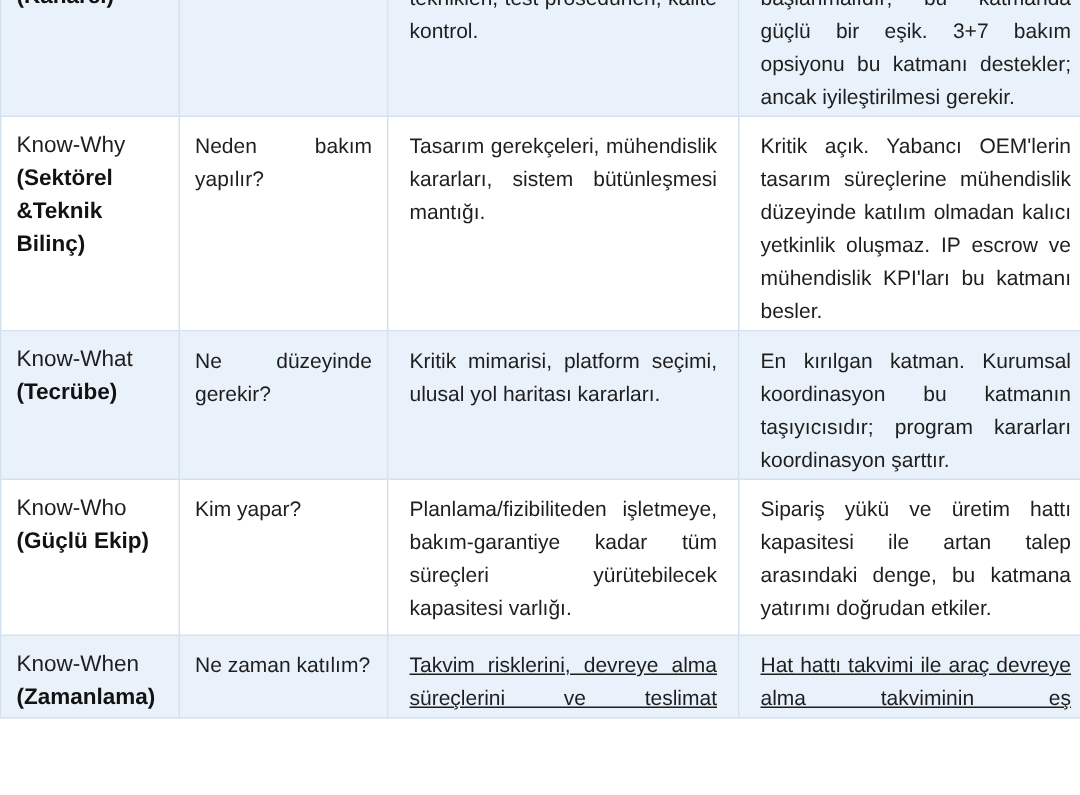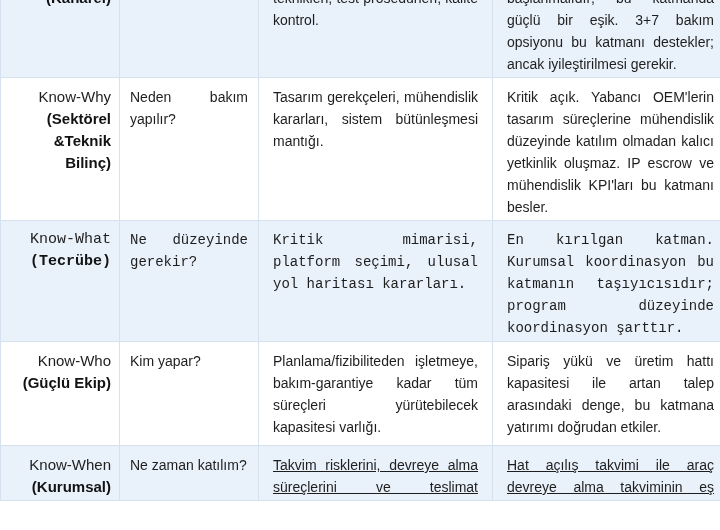--- a/index.html
+++ b/index.html
@@ -21,28 +21,28 @@
     vertical-align: top;
     border: 1px solid #d6e1ef;
     padding: 8px 14px 2px 14px;
     font-size: 14px;
     line-height: 22px;
     text-align: justify;
   }
   tr:nth-child(odd) td  { background: #e9f1fb; }
   tr:nth-child(even) td { background: #ffffff; }
   td.c1 {
-    text-align: right;
+    text-align: left;
     padding: 8px 8px 2px 10px;
     font-size: 15px;
   }
   td.c1 .term-label { font-weight: 700; color: #121212; }
   td.c2 { padding-left: 10px; padding-right: 10px; }
   tr.r2 td { padding-bottom: 2px; }
-  tr.r3 td { padding-bottom: 2px; font-family: Liberation Mono, monospace; }
+  tr.r3 td { padding-bottom: 2px; }
   tr.r4 td { padding-bottom: 7px; }
   tr.r5 td.jl { text-align-last: justify; text-decoration: underline; }
 </style>
 </head>
 <body>
 
 <table class="kl">
   <colgroup>
     <col style="width:119px">
     <col style="width:139px">
@@ -85,47 +85,47 @@
         <span>Know-What</span>
         <span class="term-label">(Tecrübe)</span>
       </td>
       <td class="c2">
         <span>Ne düzeyinde gerekir?</span>
       </td>
       <td class="c3">
         <span>Kritik mimarisi, platform seçimi, ulusal yol haritası kararları.</span>
       </td>
       <td class="c4">
-        <span>En kırılgan katman. Kurumsal koordinasyon bu katmanın taşıyıcısıdır; program düzeyinde koordinasyon şarttır.</span>
+        <span>En kırılgan katman. Kurumsal koordinasyon bu katmanın taşıyıcısıdır; program kararları koordinasyon şarttır.</span>
       </td>
     </tr>
     <tr class="r4">
       <td class="c1">
         <span>Know-Who</span>
         <span class="term-label">(Güçlü Ekip)</span>
       </td>
       <td class="c2">
         <span>Kim yapar?</span>
       </td>
       <td class="c3">
         <span>Planlama/fizibiliteden işletmeye, bakım-garantiye kadar tüm süreçleri yürütebilecek kapasitesi varlığı.</span>
       </td>
       <td class="c4">
         <span>Sipariş yükü ve üretim hattı kapasitesi ile artan talep arasındaki denge, bu katmana yatırımı doğrudan etkiler.</span>
       </td>
     </tr>
     <tr class="r5">
       <td class="c1">
         <span>Know-When</span>
-        <span class="term-label">(Kurumsal)</span>
+        <span class="term-label">(Zamanlama)</span>
       </td>
       <td class="c2">
         <span>Ne zaman katılım?</span>
       </td>
       <td class="c3 jl">
         <span>Takvim risklerini, devreye alma süreçlerini ve teslimat</span>
       </td>
       <td class="c4 jl">
-        <span>Hat açılış takvimi ile araç devreye alma takviminin eş</span>
+        <span>Hat hattı takvimi ile araç devreye alma takviminin eş</span>
       </td>
     </tr>
   </tbody>
 </table>
 
 </body></html>

